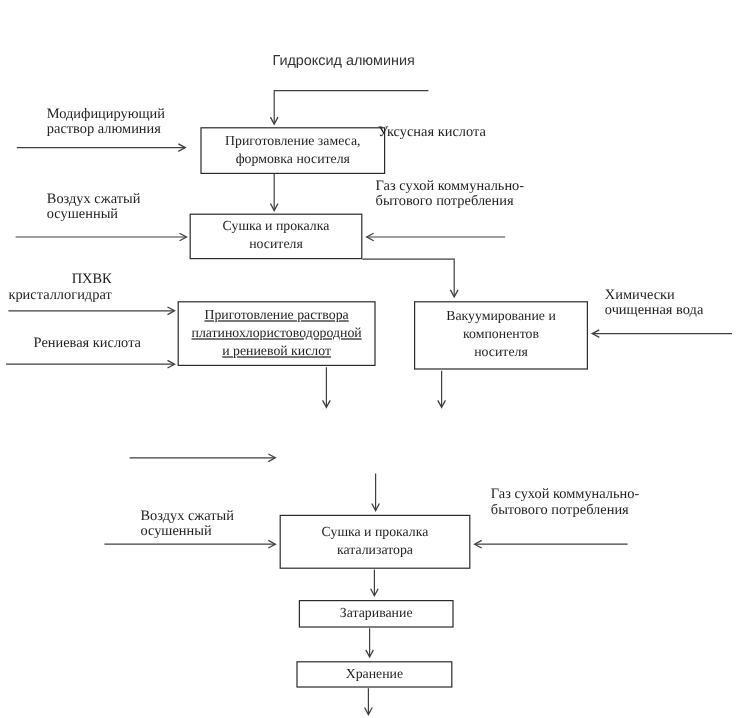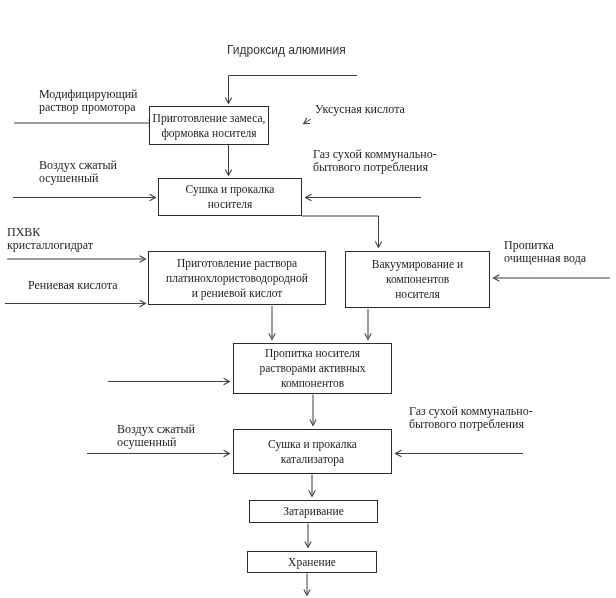--- a/index.html
+++ b/index.html
@@ -76,48 +76,45 @@
       <path d="M 87 421.5 L 229 421.5" marker-end="url(#ah)"></path>
       <path d="M 523 421.5 L 396 421.5" marker-end="url(#ah)"></path>
       <path d="M 312 442.5 L 312 464" marker-end="url(#ah)"></path>
       <path d="M 308 491.5 L 308 515" marker-end="url(#ah)"></path>
       <path d="M 307 541.5 L 307 563" marker-end="url(#ah)"></path>
     </g>
   </svg>
 
   <div class="title" style="left:227px; top:11px;">Гидроксид алюминия</div>
 
-  <div class="box" style="left:149px; top:74px; width:120px; height:39px;">Приготовление замеса,
+  <div class="box" style="left:167px; top:74px; width:154px; height:39px;">Приготовление замеса,
 формовка носителя</div>
   <div class="box" style="left:158px; top:146px; width:144px; height:38px;">Сушка и прокалка
 носителя</div>
-  <div class="box" style="left:148px; top:219px; width:178px; height:54px;">Приготовление раствора
+  <div class="box" style="left:148px; top:219px; width:165px; height:54px;text-decoration:underline;">Приготовление раствора
 платинохлористоводородной
 и рениевой кислот</div>
   <div class="box" style="left:345px; top:219px; width:145px; height:57px;">Вакуумирование и
 компонентов
 носителя</div>
-  <div class="box" style="left:233px; top:311px; width:159px; height:51px;">Пропитка носителя
-растворами активных
-компонентов</div>
   <div class="box" style="left:233px; top:397px; width:159px; height:45px;">Сушка и прокалка
 катализатора</div>
   <div class="box" style="left:249px; top:468px; width:129px; height:23px;">Затаривание</div>
   <div class="box" style="left:247px; top:519px; width:130px; height:22px;">Хранение</div>
 
   <div class="lbl" style="left:39px; top:56px;">Модифицирующий
-раствор промотора</div>
+раствор алюминия</div>
   <div class="lbl" style="left:315px; top:71px;">Уксусная кислота</div>
   <div class="lbl" style="left:39px; top:127px;">Воздух сжатый
 осушенный</div>
   <div class="lbl" style="left:313px; top:116px;">Газ сухой коммунально-
 бытового потребления</div>
-  <div class="lbl" style="left:7px; top:194px;">ПХВК
+  <div class="lbl" style="left:7px; top:194px;text-align:right;">ПХВК
 кристаллогидрат</div>
   <div class="lbl" style="left:28px; top:247px;">Рениевая кислота</div>
-  <div class="lbl" style="left:504px; top:207px;">Пропитка
+  <div class="lbl" style="left:504px; top:207px;">Химически
 очищенная вода</div>
   <div class="lbl" style="left:117px; top:391px;">Воздух сжатый
 осушенный</div>
   <div class="lbl" style="left:409px; top:373px;">Газ сухой коммунально-
 бытового потребления</div>
 
 </div>
 
 </body></html>

